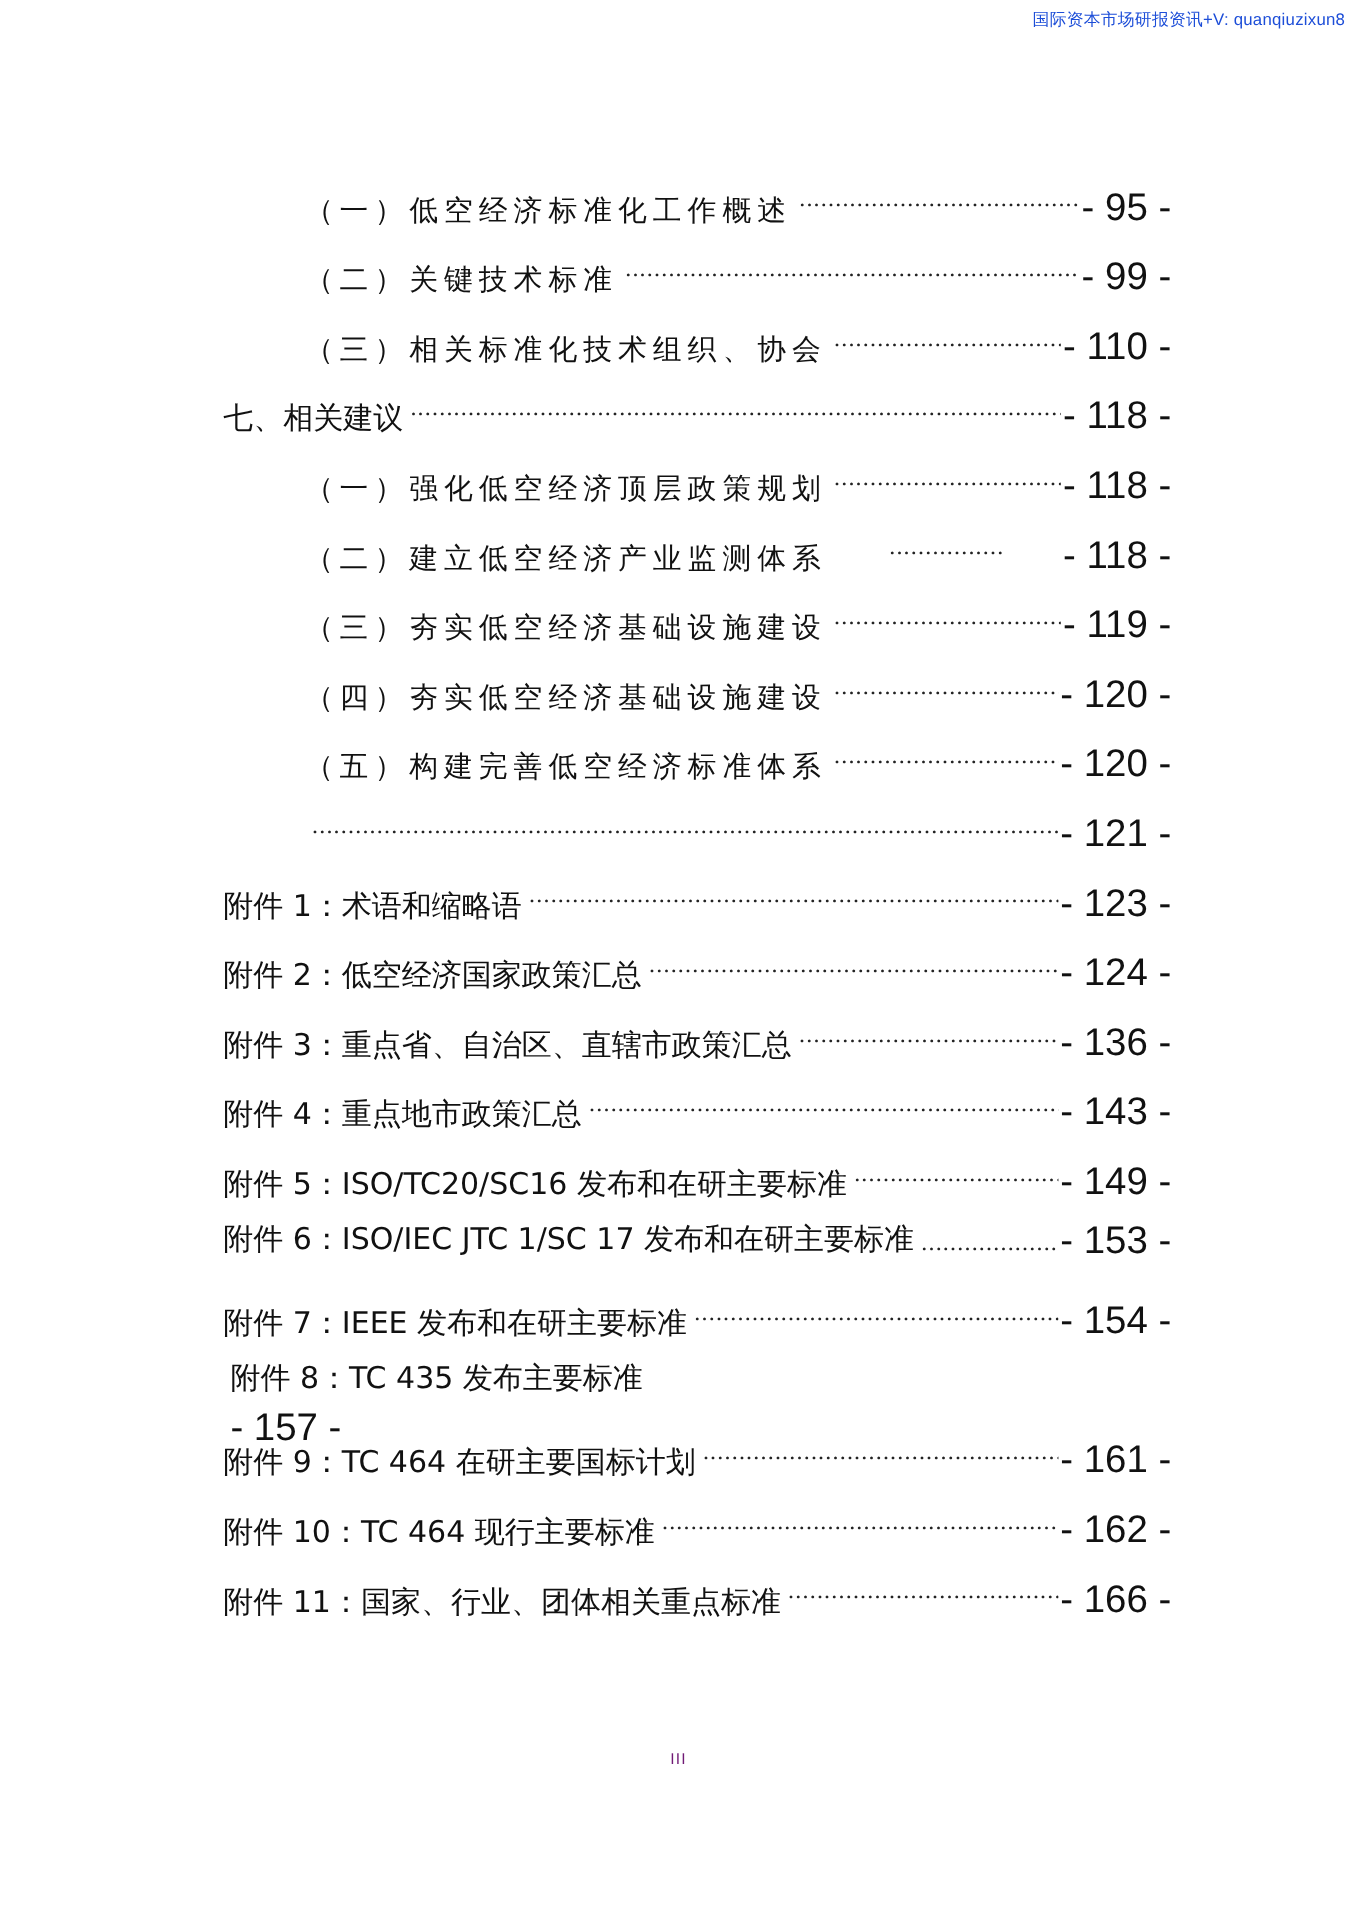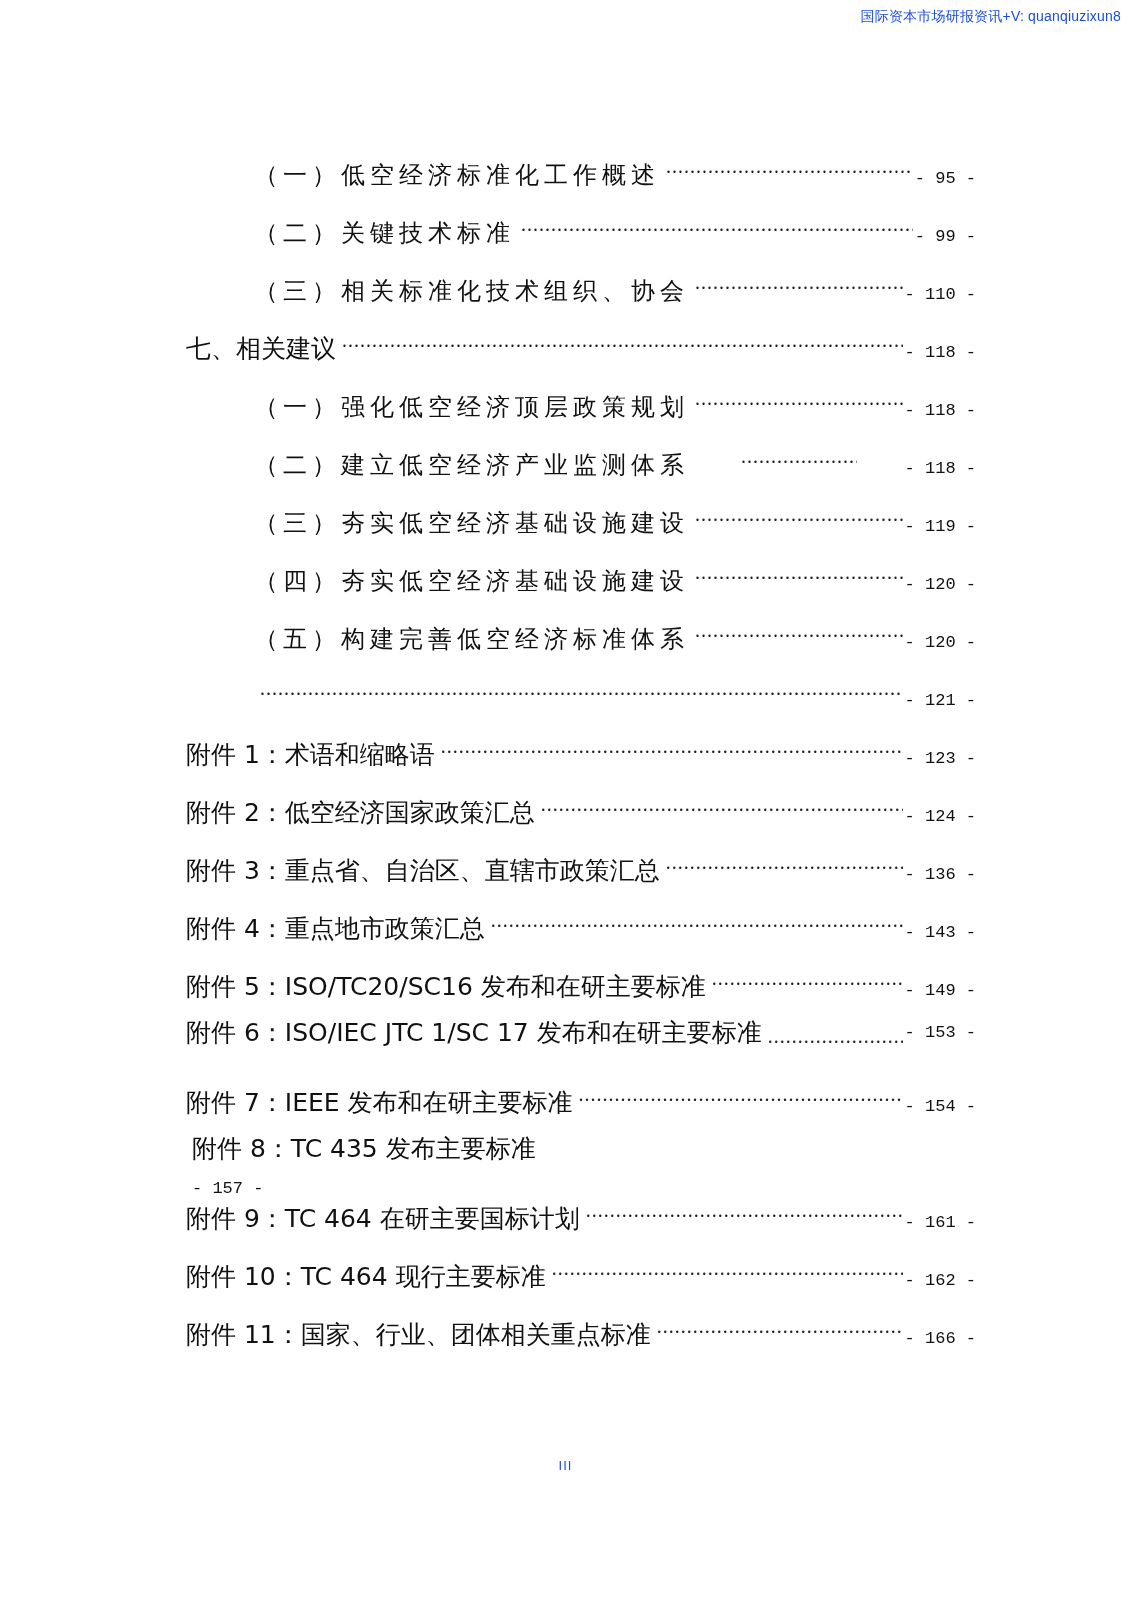--- a/index.html
+++ b/index.html
@@ -72,32 +72,32 @@
       left: 0;
       bottom: 7px;
       font-size: 20px;
       letter-spacing: 1px;
       line-height: 1;
       color: #222222;
       white-space: nowrap;
     }
     .toc-row .page {
       flex: 0 0 auto;
-      font-family: Liberation Mono, monospace;
-      font-size: 17px;
+      font-family: Liberation Sans, sans-serif;
+      font-size: 32px;
     }
     .page-footer {
       position: absolute;
       top: 1458px;
       left: 0;
       width: 1131px;
       text-align: center;
       font-family: "Liberation Sans", sans-serif;
       font-size: 13px;
-      color: #1d4ed8;
+      color: #701a75;
       letter-spacing: 1px;
     }
   </style>
 </head>
 <body>
 
 <div class="watermark">国际资本市场研报资讯+V: quanqiuzixun8</div>
 
 <div class="toc">
   <div class="toc-row sub" style="top:0px;">

